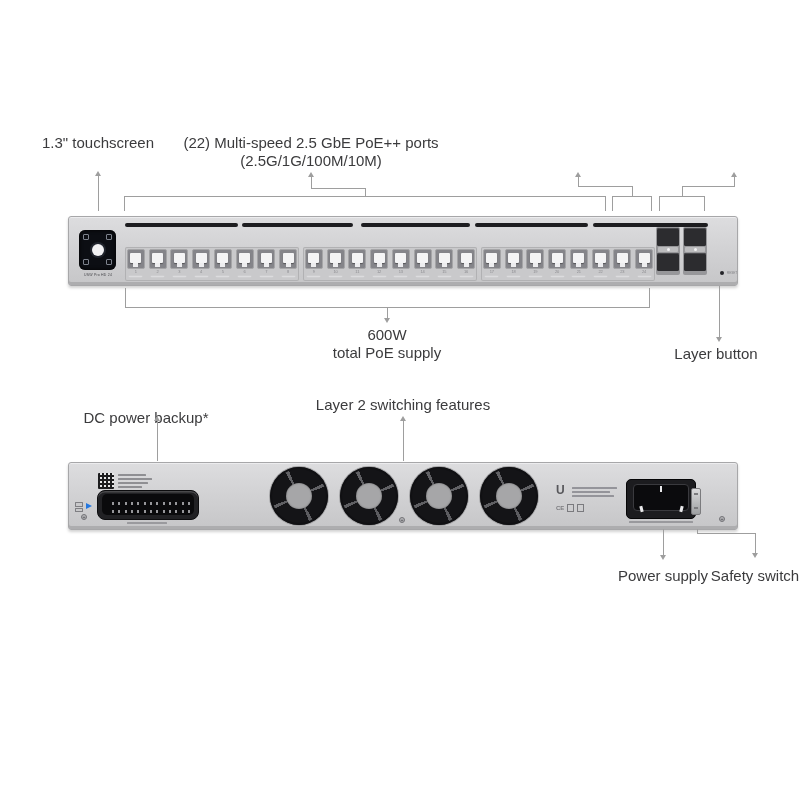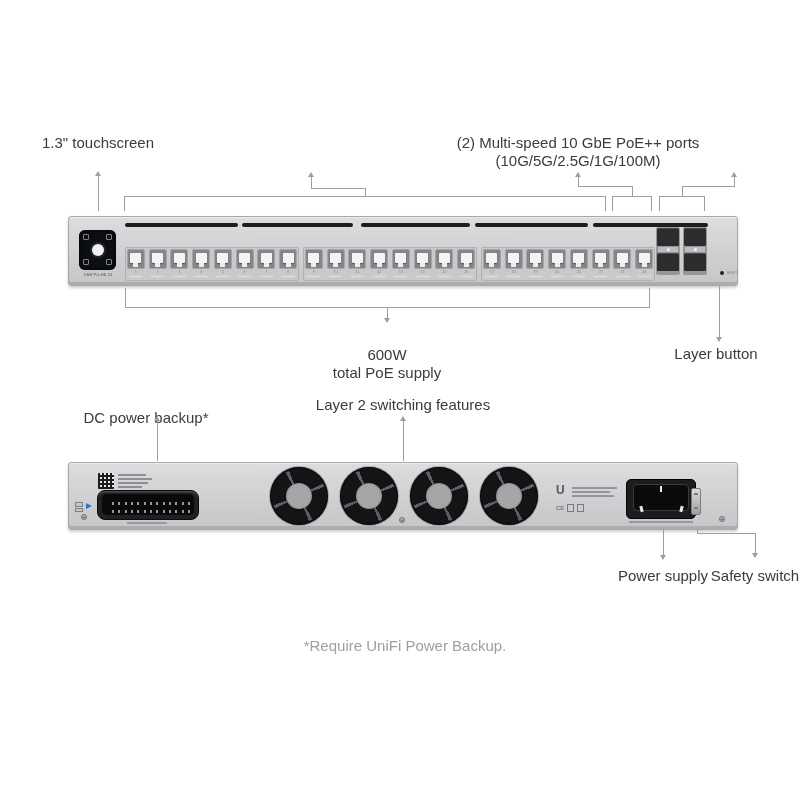--- a/index.html
+++ b/index.html
@@ -102,23 +102,23 @@
                  box-shadow:0 14px 0 #7b7b7e;}
 </style>
 </head>
 <body>
 
 <div class="canvas">
 
   <div class="cap" style="left:98px;top:134px">
     <div>1.3" touchscreen</div>
   </div>
-  <div class="cap" style="left:578px;top:134px">
-    <div>(2) Multi-speed 10 GbE PoE++ ports</div>
-    <div>(10G/5G/2.5G/1G/100M)</div>
+  <div class="cap" style="left:311px;top:134px">
+    <div>(22) Multi-speed 2.5 GbE PoE++ ports</div>
+    <div>(2.5G/1G/100M/10M)</div>
   </div>
 
   <i class="ar up" style="left:95px;top:171px"></i>
   <i class="ln" style="left:98px;top:176px;width:1px;height:35px"></i>
 
   <i class="ar up" style="left:308px;top:172px"></i>
   <i class="ln" style="left:311px;top:177px;width:1px;height:12px"></i>
   <i class="ln" style="left:311px;top:188px;width:55px;height:1px"></i>
   <i class="ln" style="left:365px;top:188px;width:1px;height:9px"></i>
   <i class="ln" style="left:124px;top:196px;width:482px;height:1px"></i>
@@ -371,21 +371,21 @@
 
     <span class="resetdot"></span>
     <span class="resettxt">RESET</span>
   </div>
 
   <i class="ln" style="left:125px;top:288px;width:1px;height:19px"></i>
   <i class="ln" style="left:649px;top:288px;width:1px;height:19px"></i>
   <i class="ln" style="left:125px;top:307px;width:525px;height:1px"></i>
   <i class="ln" style="left:387px;top:307px;width:1px;height:11px"></i>
   <i class="ar down" style="left:384px;top:318px"></i>
-  <div class="cap" style="left:387px;top:346px">
+  <div class="cap" style="left:387px;top:326px">
     <div>600W</div>
     <div>total PoE supply</div>
   </div>
 
   <i class="ln" style="left:719px;top:286px;width:1px;height:51px"></i>
   <i class="ar down" style="left:716px;top:337px"></i>
   <div class="cap" style="left:716px;top:345px">Layer button</div>
 
   <div class="cap" style="left:146px;top:409px">DC power backup*</div>
   <div class="cap" style="left:403px;top:396px">Layer 2 switching features</div>
@@ -481,14 +481,13 @@
   <i class="ln" style="left:663px;top:529px;width:1px;height:26px"></i>
   <i class="ar down" style="left:660px;top:555px"></i>
   <div class="cap" style="left:663px;top:567px">Power supply</div>
 
   <i class="ln" style="left:697px;top:529px;width:1px;height:5px"></i>
   <i class="ln" style="left:697px;top:533px;width:59px;height:1px"></i>
   <i class="ln" style="left:755px;top:533px;width:1px;height:20px"></i>
   <i class="ar down" style="left:752px;top:553px"></i>
   <div class="cap" style="left:755px;top:567px">Safety switch</div>
 
-  <div class="cap foot" style="left:405px;top:637px">*Require UniFi Power Backup.</div>
 </div>
 
 </body></html>

